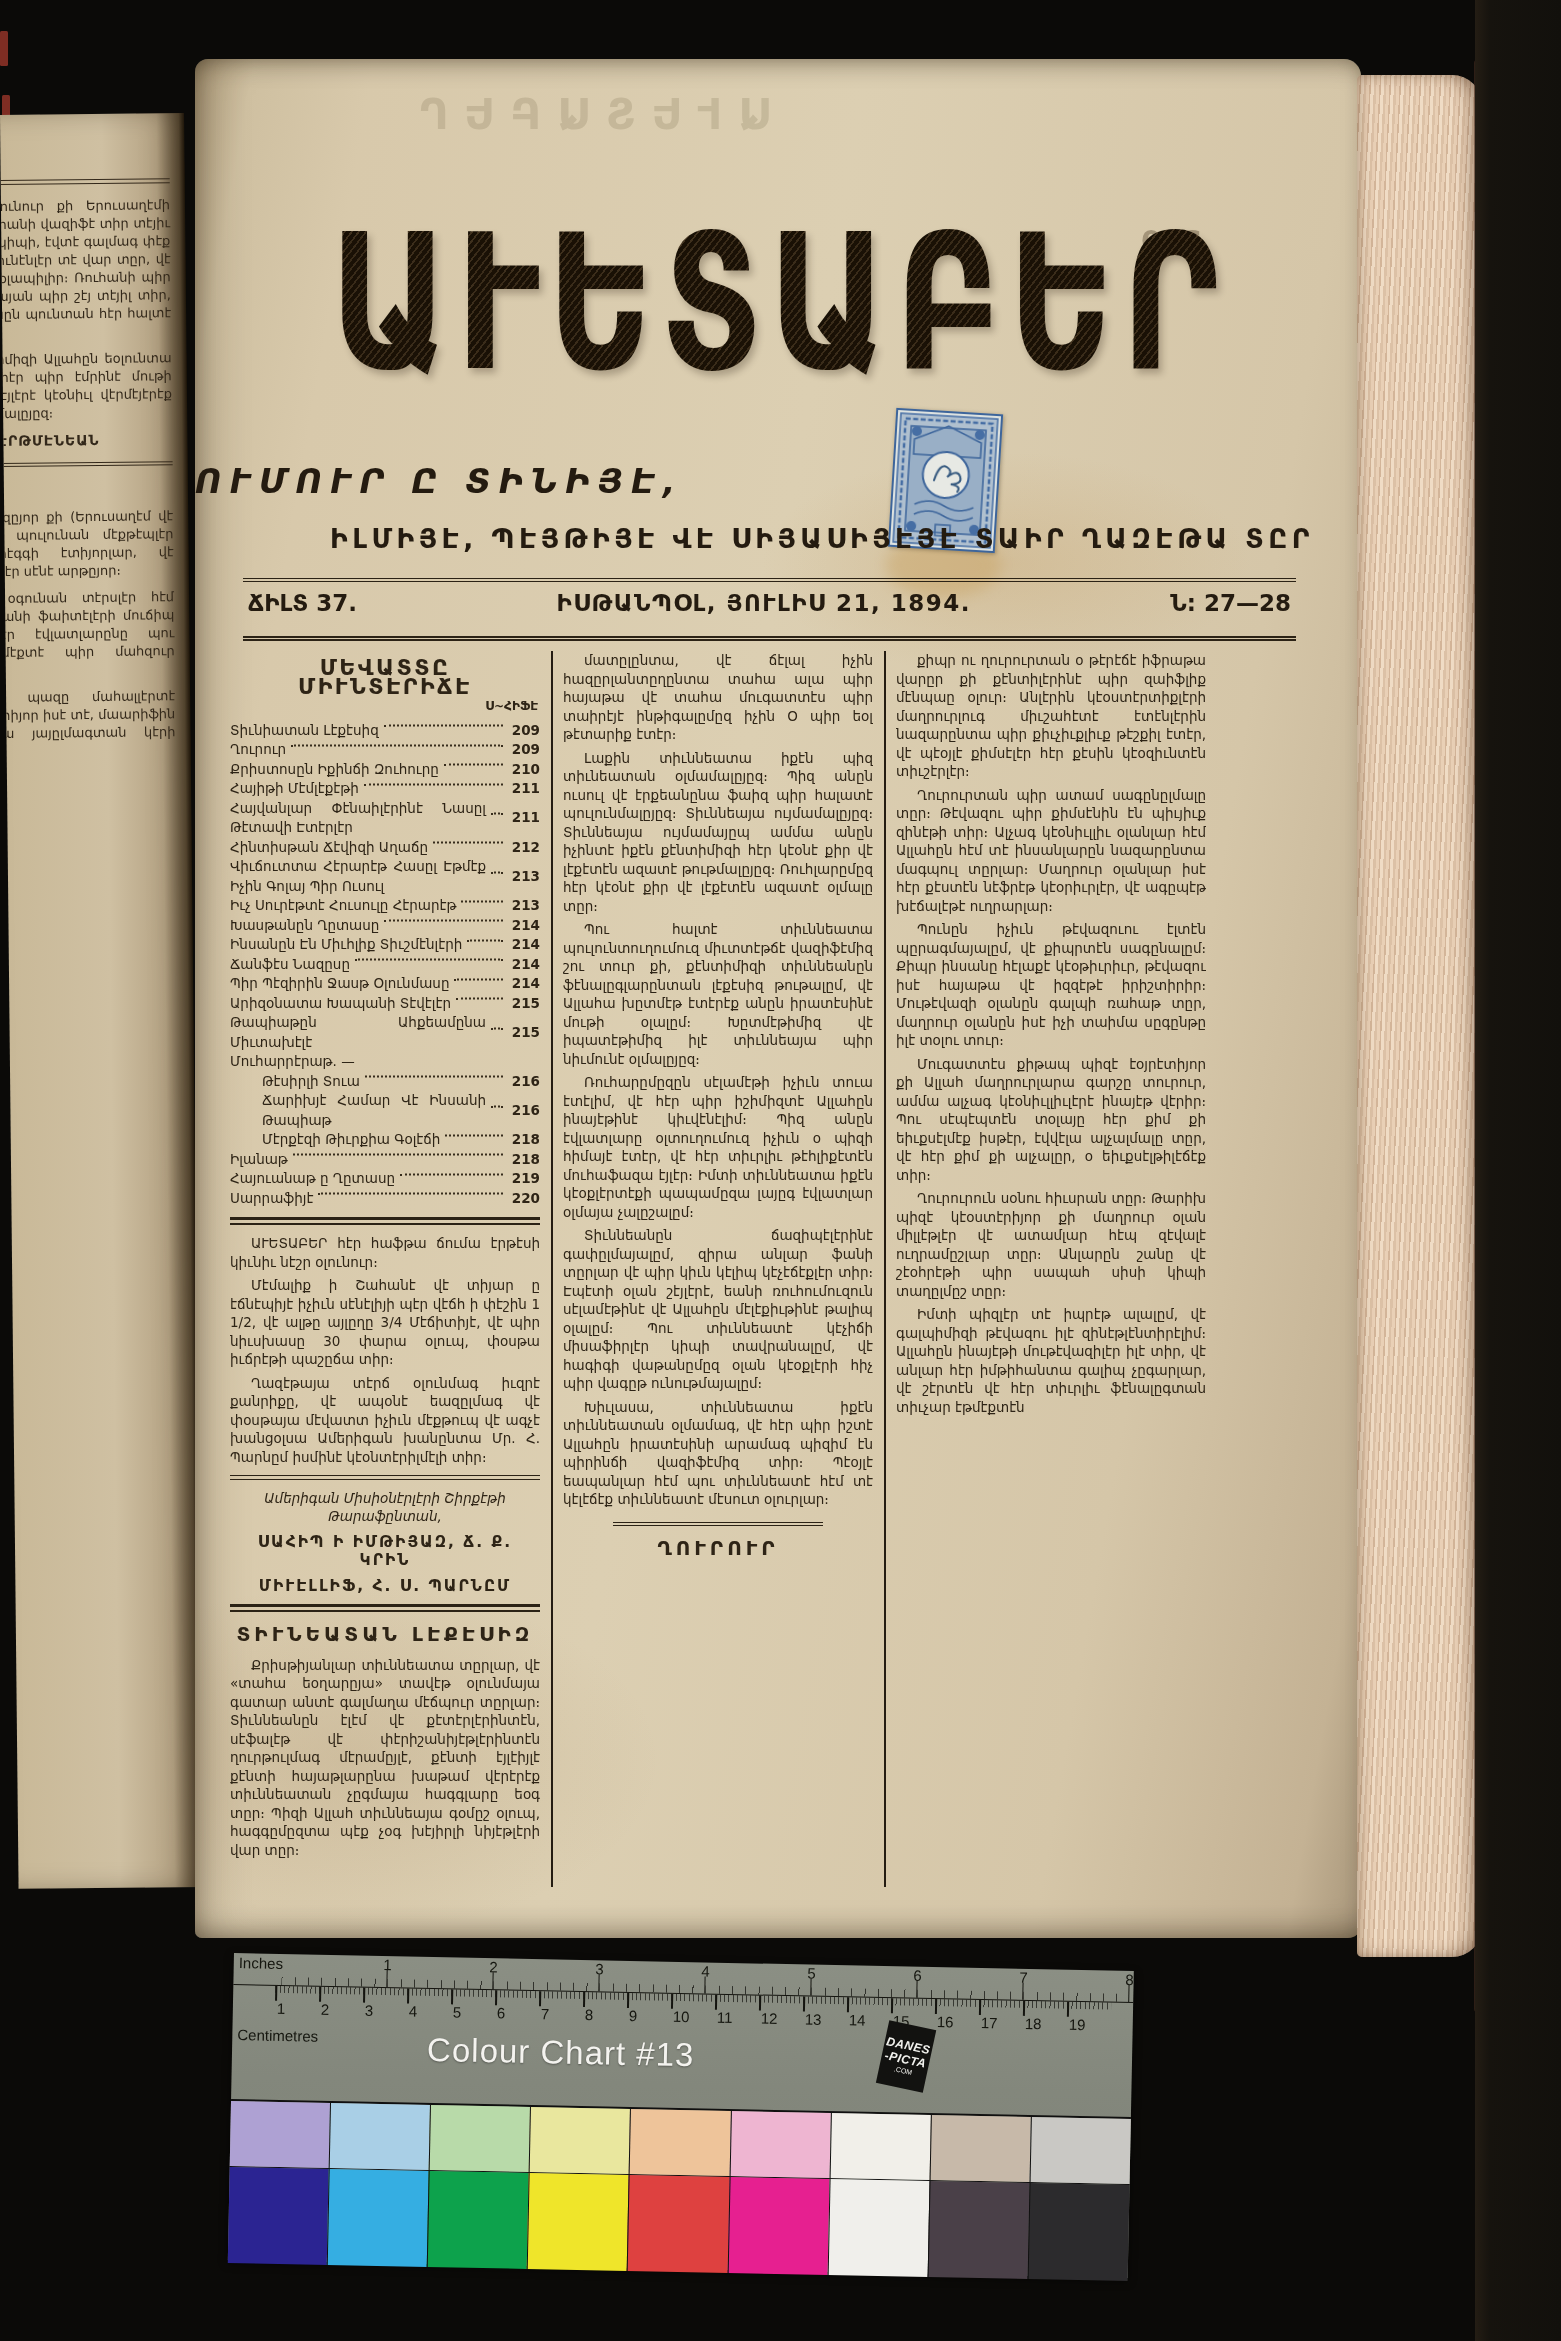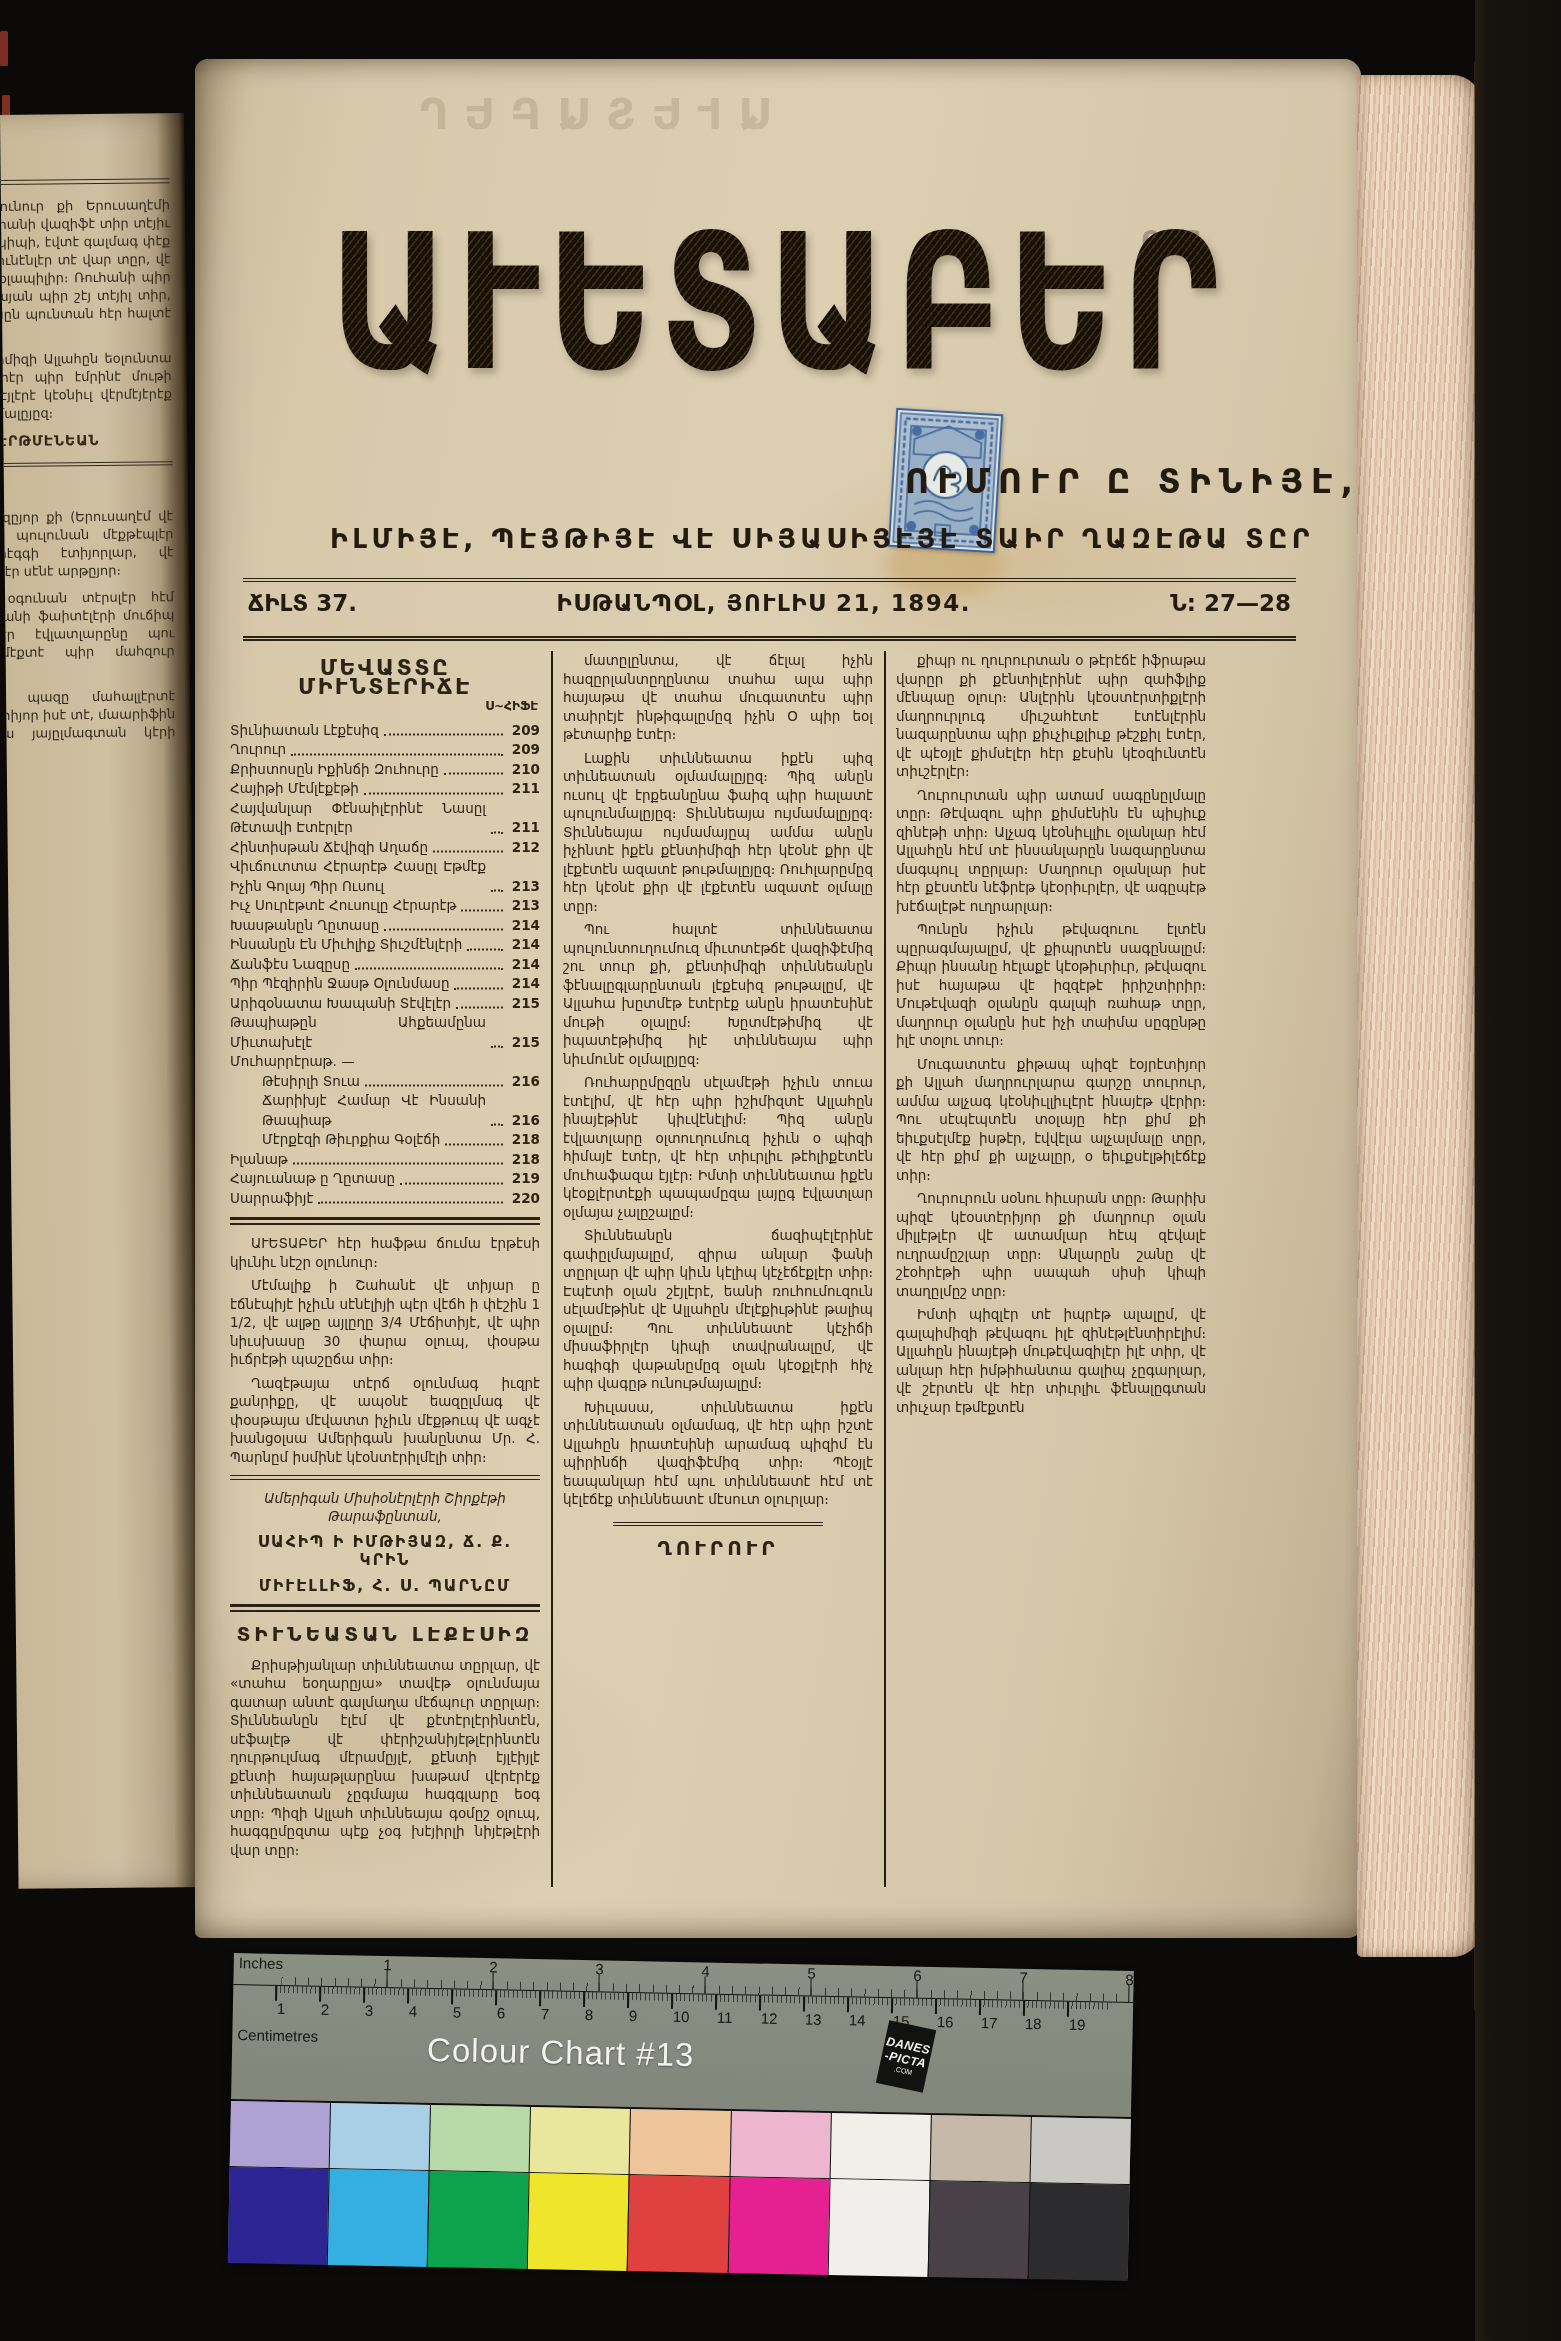--- a/index.html
+++ b/index.html
@@ -33,22 +33,22 @@
   .ghost{position:absolute;color:rgba(90,72,46,.16);transform:scaleX(-1);font-weight:bold;}
   .ghost-title{left:210px;top:30px;font-size:43px;letter-spacing:15px;}
   .ghost-pnum{left:946px;top:165px;font-size:29px;color:rgba(80,64,40,.38);}
 
   .masthead{position:absolute;left:0;top:150px;width:100%;text-align:center;z-index:3;
     font-size:146px;font-weight:bold;line-height:1;letter-spacing:7px;
     transform:scaleY(1.28);transform-origin:top center;
     background:repeating-linear-gradient(-45deg,#191106 0 3.5px,#433420 3.5px 5px);
     -webkit-background-clip:text;background-clip:text;color:transparent;
     text-shadow:3.5px 4.5px 7px rgba(30,20,8,.25);}
-  .sub1{position:absolute;left:0;top:403px;width:100%;text-align:right;z-index:3;
-    font-size:33px;font-weight:bold;letter-spacing:8px;color:#241b10;}
+  .sub1{position:absolute;left:0;top:403px;width:100%;text-align:left;z-index:3;
+    font-size:33px;font-weight:bold;letter-spacing:8px;color:#241b10;font-style:italic;}
   .sub2{position:absolute;left:0;top:464px;width:100%;text-align:center;z-index:3;white-space:nowrap;
     font-size:26.5px;font-weight:bold;letter-spacing:4.5px;color:#241b10;margin-left:44px;}
 
   .stamp{position:absolute;left:697px;top:352px;width:107px;height:139px;z-index:2;
     transform:rotate(3.5deg);filter:drop-shadow(1px 1.5px 2px rgba(40,30,10,.35));}
   .stamp-stain{position:absolute;left:691px;top:474px;width:115px;height:65px;z-index:1;
     background:#c9a465;opacity:.45;border-radius:50%;filter:blur(7px);}
 
   .dateline{position:absolute;left:48px;top:519px;width:1043px;z-index:3;
     border-top:4.5px double #2b2215;border-bottom:5px double #2b2215;
@@ -57,21 +57,21 @@
   .dateline .dl-c{flex:1;text-align:center;letter-spacing:1.5px;}
 
   
   .cols{position:absolute;left:35px;top:592px;width:998px;height:1236px;display:flex;overflow:hidden;}
   .col{width:310px;overflow:hidden;font-size:13.5px;line-height:18.5px;text-align:justify;color:#2e2416;}
   .vr{width:2px;background:#241c12;margin:0 10.5px;}
   .col p{margin:0 0 5px;text-indent:21px;}
 
   .toc-head{font-size:22px;font-weight:bold;text-align:center;letter-spacing:2.5px;margin:8px 0 1px;}
   .toc-pagelab{text-align:right;font-size:12px;font-weight:bold;margin:0 2px 5px;}
-  .toc-row{display:flex;align-items:flex-end;font-size:13.5px;line-height:19.5px;}
+  .toc-row{display:flex;align-items:center;font-size:13.5px;line-height:19.5px;}
   .toc-row .tt{white-space:normal;}
   .toc-row .lead{flex:1 1 10px;border-bottom:2.5px dotted #372c1c;margin:0 5px;transform:translateY(-4.5px);min-width:12px;}
   .toc-row .tp{font-weight:bold;min-width:32px;text-align:right;}
   .toc-row.indent{padding-left:32px;}
 
   .rule-thin{border-top:1.5px solid #2b2215;border-bottom:1.5px solid #2b2215;height:2.5px;margin:9px 0;}
   .rule-heavy{border-top:3.5px solid #2b2215;border-bottom:2px solid #2b2215;height:3px;margin:9px 0;}
 
   .imprint{text-align:center;}
   .imprint .i1{font-size:13.5px;font-style:italic;margin:3px 0 7px;}

